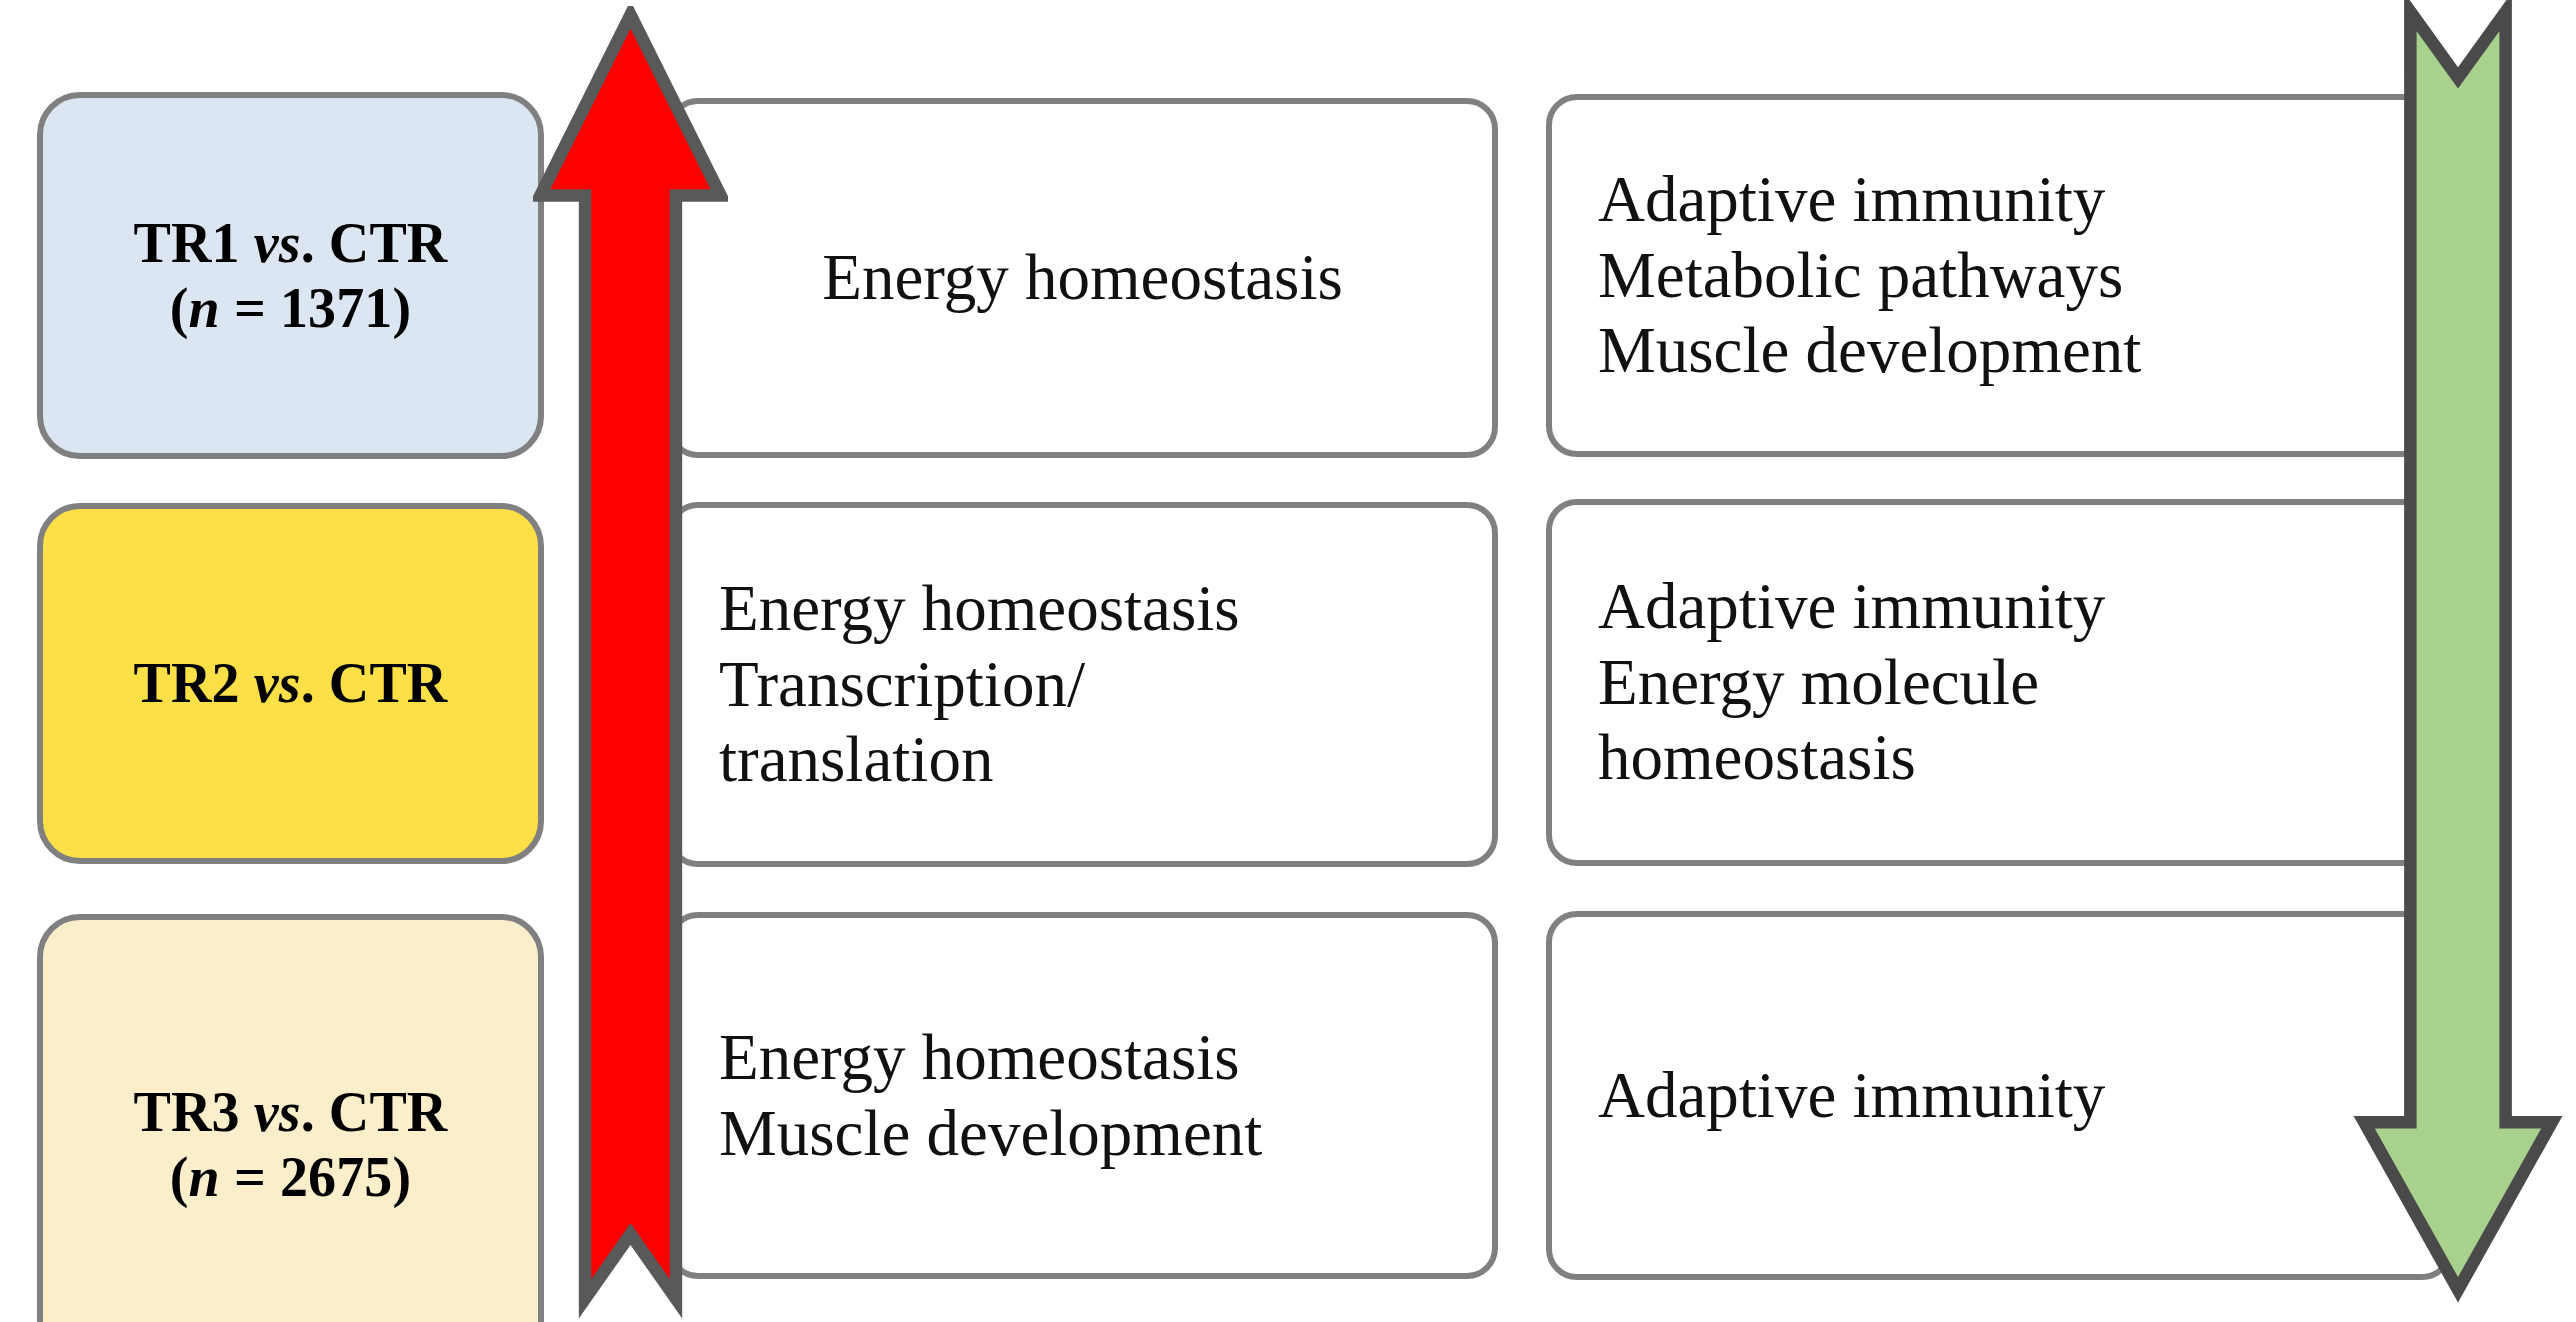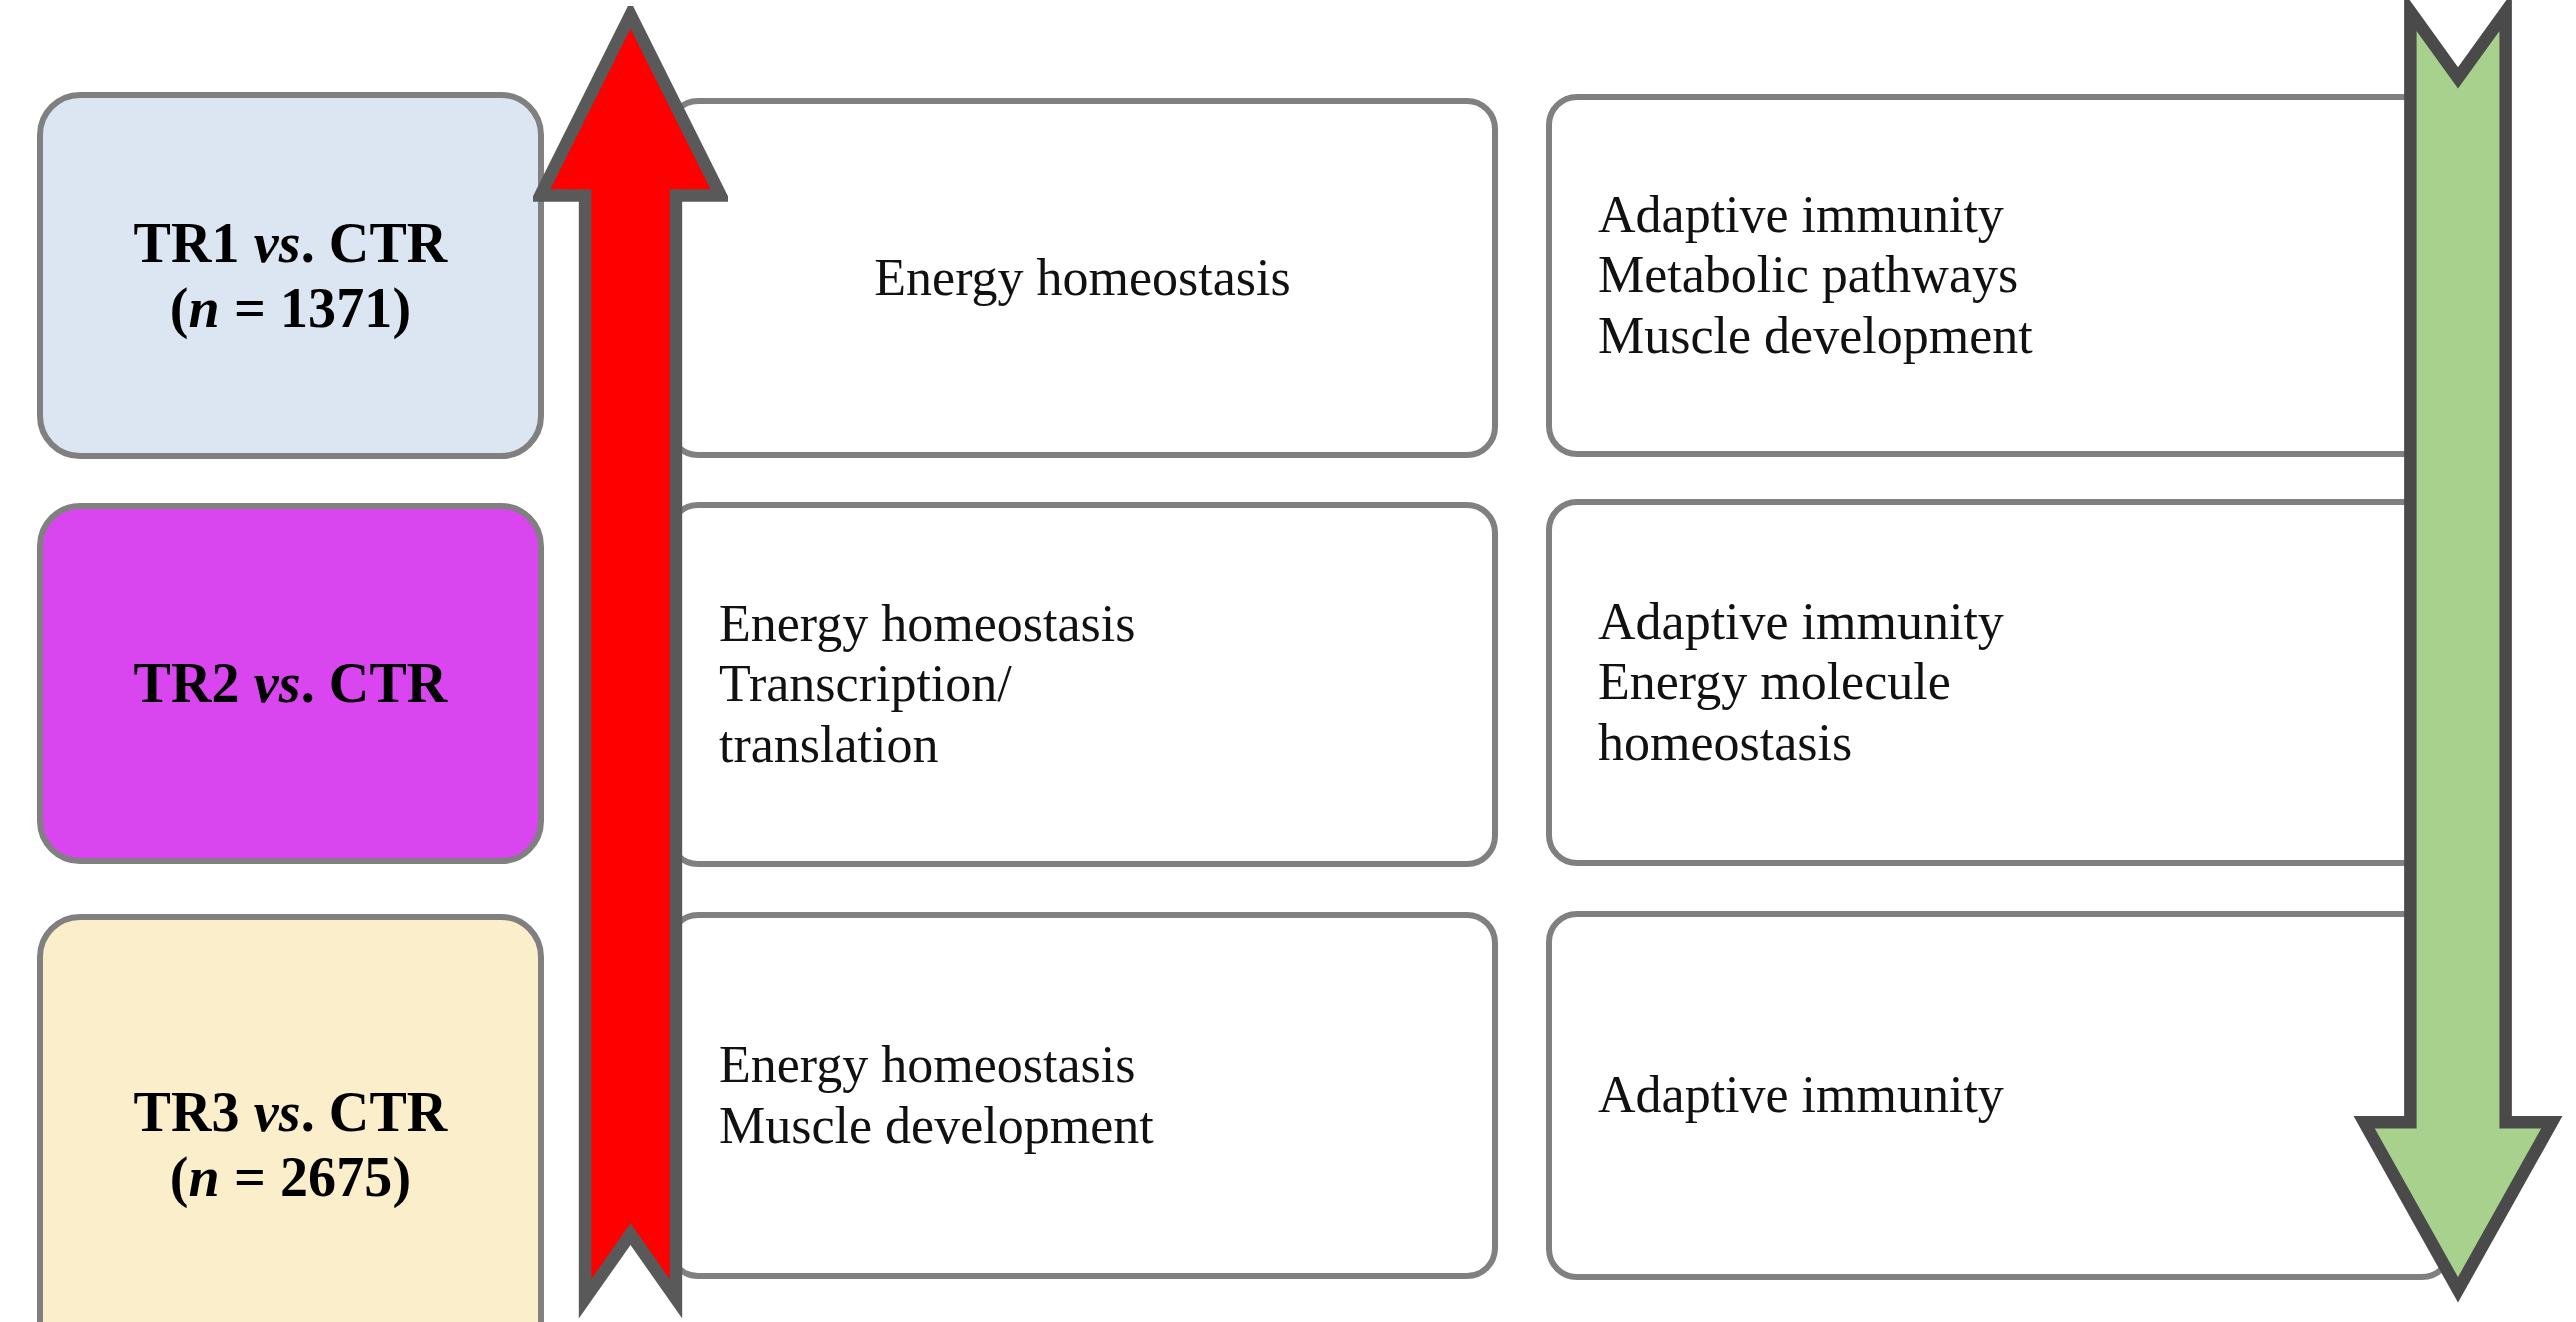--- a/index.html
+++ b/index.html
@@ -30,21 +30,21 @@
   #cond2{left:29px;  top:914px; width:507px; height:462px; background:#fbeecb;text-align:center;}
 
   
   .path{
     position:absolute;
     background:#ffffff;
     border:6.6px solid #808080;
     border-radius:31px;
     box-sizing:border-box;
     display:flex;align-items:center;
-    font-size:52px;
+    font-size:65px;
     line-height:1.16;
     color:#111;
   }
   .path .inner{padding-left:46px;width:100%;}
   .path.center .inner{text-align:center;padding-left:0;}
   .path .ln{display:block;white-space:nowrap;}
 
   #mid0{left:667px; top:98px;  width:831px; height:360px;}
   #mid1{left:667px; top:502px;  width:831px; height:365px;}
   #mid2{left:667px; top:912px; width:831px; height:367px;}
@@ -63,21 +63,21 @@
 
 <div id="stage">
 
   <div class="cond" id="cond0" style="background: rgb(220, 230, 242);">
     <div>
       <span class="ln"><span>TR1 </span><i>vs</i><span>. CTR</span></span>
       <span class="ln"><span>(</span><i>n</i><span> = 1371)</span></span>
     </div>
   </div>
 
-  <div class="cond" id="cond1" style="background: #d946ef;">
+  <div class="cond" id="cond1" style="background: #fde047;">
     <div>
       <span class="ln"><span>TR2 </span><i>vs</i><span>. CTR</span></span>
     </div>
   </div>
 
   <div class="cond" id="cond2" style="background: rgb(251, 238, 203);">
     <div>
       <span class="ln"><span>TR3 </span><i>vs</i><span>. CTR</span></span>
       <span class="ln"><span>(</span><i>n</i><span> = 2675)</span></span>
     </div>

